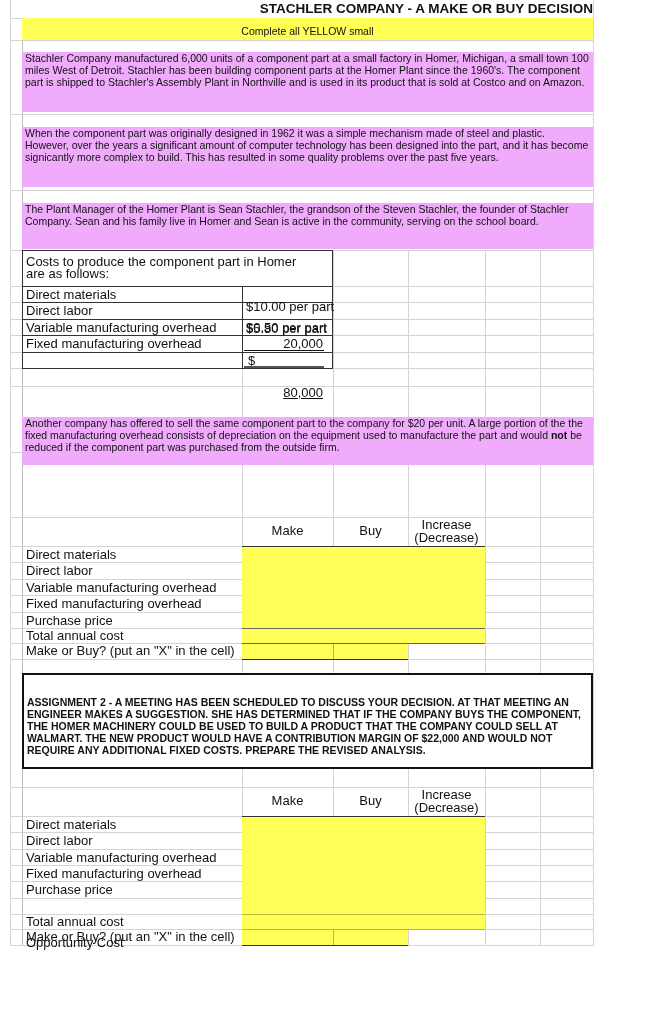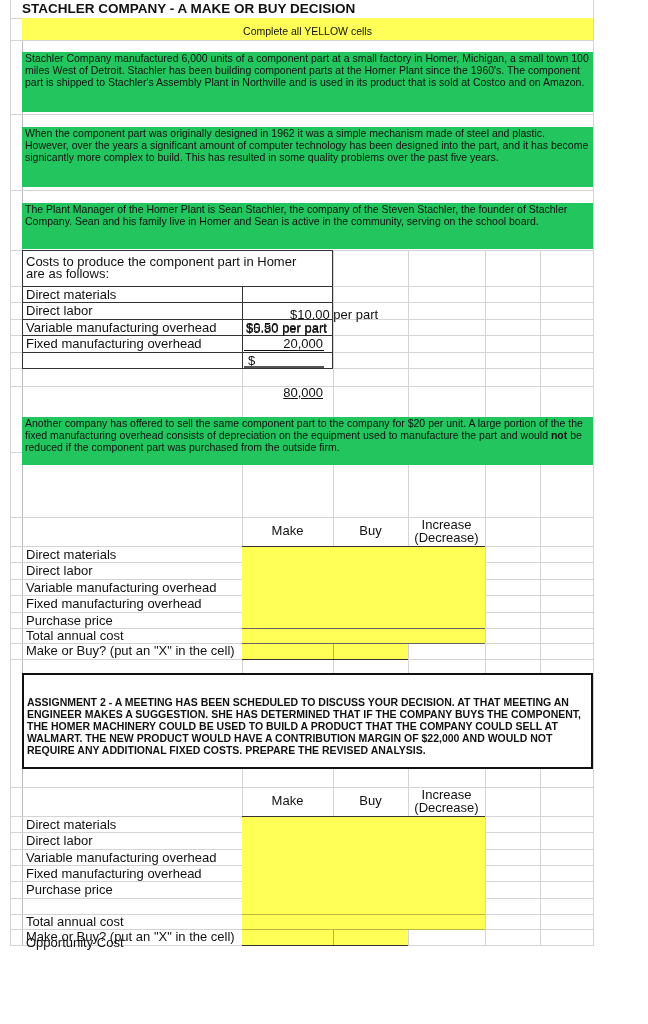--- a/index.html
+++ b/index.html
@@ -2,25 +2,25 @@
 <html><head>
 <meta charset="utf-8">
 <style>
   html, body { margin:0; padding:0; background:#ffffff; }
   body { width:648px; height:1024px; position:relative; overflow:hidden;
          font-family:"Liberation Sans", sans-serif; color:#111; font-size:10.5px; }
   .sheet { position:absolute; left:0; top:0; width:648px; height:1024px; }
   .abs { position:absolute; box-sizing:border-box; }
   .vline { position:absolute; width:1px; background:#d4d4d4; }
   .hline { position:absolute; height:1px; background:#d4d4d4; }
-  .title { left:22px; top:0; width:571px; height:18px; text-align:left;
+  .title { left:22px; top:0; width:571px; height:18px; text-align:right;
            font-weight:bold; font-size:13.5px; line-height:18px; background:#fff; }
   .yellow-banner { left:22px; top:18px; width:571px; height:22px; background:#ffff57;
            text-align:center; font-size:10.5px; line-height:26px; }
-  .para { left:22px; width:571px; padding:0 3px; line-height:12px; font-size:10.5px; background:#22c55e; }
+  .para { left:22px; width:571px; padding:0 3px; line-height:12px; font-size:10.5px; background:#f0abfc; }
   .box { border:1px solid #333; background:#fff; }
   .cell { position:absolute; box-sizing:border-box; padding:0 3px; font-size:13px; white-space:nowrap; }
   .yellow { background:#ffff57; }
   .center { text-align:center; }
   .right { text-align:right; }
   .assign { left:22px; width:571px; border:2px solid #111; background:#fff;
             font-weight:bold; font-size:10.5px; line-height:12px; padding:0 3px; }
 </style>
 </head>
 <body>
@@ -63,40 +63,40 @@
   <div class="hline" style="left:10px;top:832px;width:583px;"></div>
   <div class="hline" style="left:10px;top:849px;width:583px;"></div>
   <div class="hline" style="left:10px;top:865px;width:583px;"></div>
   <div class="hline" style="left:10px;top:881px;width:583px;"></div>
   <div class="hline" style="left:10px;top:898px;width:583px;"></div>
   <div class="hline" style="left:10px;top:914px;width:583px;"></div>
   <div class="hline" style="left:10px;top:929px;width:583px;"></div>
   <div class="hline" style="left:10px;top:945px;width:583px;"></div>
 
   <div class="abs title">STACHLER COMPANY - A MAKE OR BUY DECISION</div>
-  <div class="abs yellow-banner">Complete all YELLOW cells</div>
+  <div class="abs yellow-banner">Complete all YELLOW small</div>
 
   <div class="abs para" style="top:52px;height:60px;">Stachler Company manufactured 6,000 units of a component part at a small factory in Homer, Michigan, a small town 100 miles West of Detroit.  Stachler has been building component parts at the Homer Plant since the 1960's.  The component part is shipped to Stachler's Assembly Plant in Northville and is used in its product that is sold at Costco and on Amazon.</div>
   <div class="abs para" style="top:127px;height:60px;">When the component part was originally designed in 1962 it was a simple mechanism made of steel and plastic.  However, over the years a significant amount of computer technology has been designed into the part, and it has become signicantly more complex to build. This has resulted in some quality problems over the past five years.</div>
-  <div class="abs para" style="top:203px;height:46px;">The Plant Manager of the Homer Plant is Sean Stachler, the company of the Steven Stachler, the founder of Stachler Company.  Sean and his family live in Homer and Sean is active in the community, serving on the school board.</div>
+  <div class="abs para" style="top:203px;height:46px;">The Plant Manager of the Homer Plant is Sean Stachler, the grandson of the Steven Stachler, the founder of Stachler Company.  Sean and his family live in Homer and Sean is active in the community, serving on the school board.</div>
 
   <div class="abs box" style="left:22px;top:250px;width:311px;height:119px;"></div>
   <div class="abs" style="left:22px;top:286px;width:311px;height:1px;background:#333;"></div>
   <div class="abs" style="left:22px;top:302px;width:311px;height:1px;background:#333;"></div>
   <div class="abs" style="left:22px;top:319px;width:311px;height:1px;background:#333;"></div>
   <div class="abs" style="left:22px;top:335px;width:311px;height:1px;background:#333;"></div>
   <div class="abs" style="left:22px;top:352px;width:311px;height:1px;background:#333;"></div>
   <div class="abs" style="left:242px;top:286px;width:1px;height:83px;background:#333;"></div>
 
   <div class="cell" style="left:23px;top:256px;width:290px;white-space:normal;line-height:12px;">Costs to produce the component part in Homer are as follows:</div>
 
   <div class="cell" style="left:23px;top:288px;line-height:14px;">Direct materials</div>
   <div class="cell" style="left:243px;top:288px;line-height:14px;margin-top:34px;">$5.80 per part</div>
   <div class="cell" style="left:23px;top:304px;line-height:14px;">Direct labor</div>
-  <div class="cell" style="left:243px;top:308px;line-height:14px;margin-left:44px;">$10.00 per part</div>
+  <div class="cell" style="left:243px;top:300px;line-height:14px;">$10.00 per part</div>
   <div class="cell" style="left:23px;top:321px;line-height:14px;">Variable manufacturing overhead</div>
   <div class="cell" style="left:243px;top:321px;line-height:14px;">$0.50 per part</div>
   <div class="cell" style="left:23px;top:337px;line-height:14px;">Fixed manufacturing overhead</div>
   <div class="cell right" style="left:243px;top:337px;width:83px;line-height:14px;">20,000</div>
   <div class="abs" style="left:244px;top:350px;width:80px;height:1px;background:#111;"></div>
 
   <div class="cell" style="left:245px;top:354px;line-height:14px;text-decoration:underline;">$</div>
   <div class="cell right" style="left:243px;top:354px;width:83px;line-height:14px;text-decoration:underline;margin-top:32px;">80,000</div>
   <div class="abs" style="left:244px;top:366px;width:80px;height:2px;background:#555;"></div>
 

